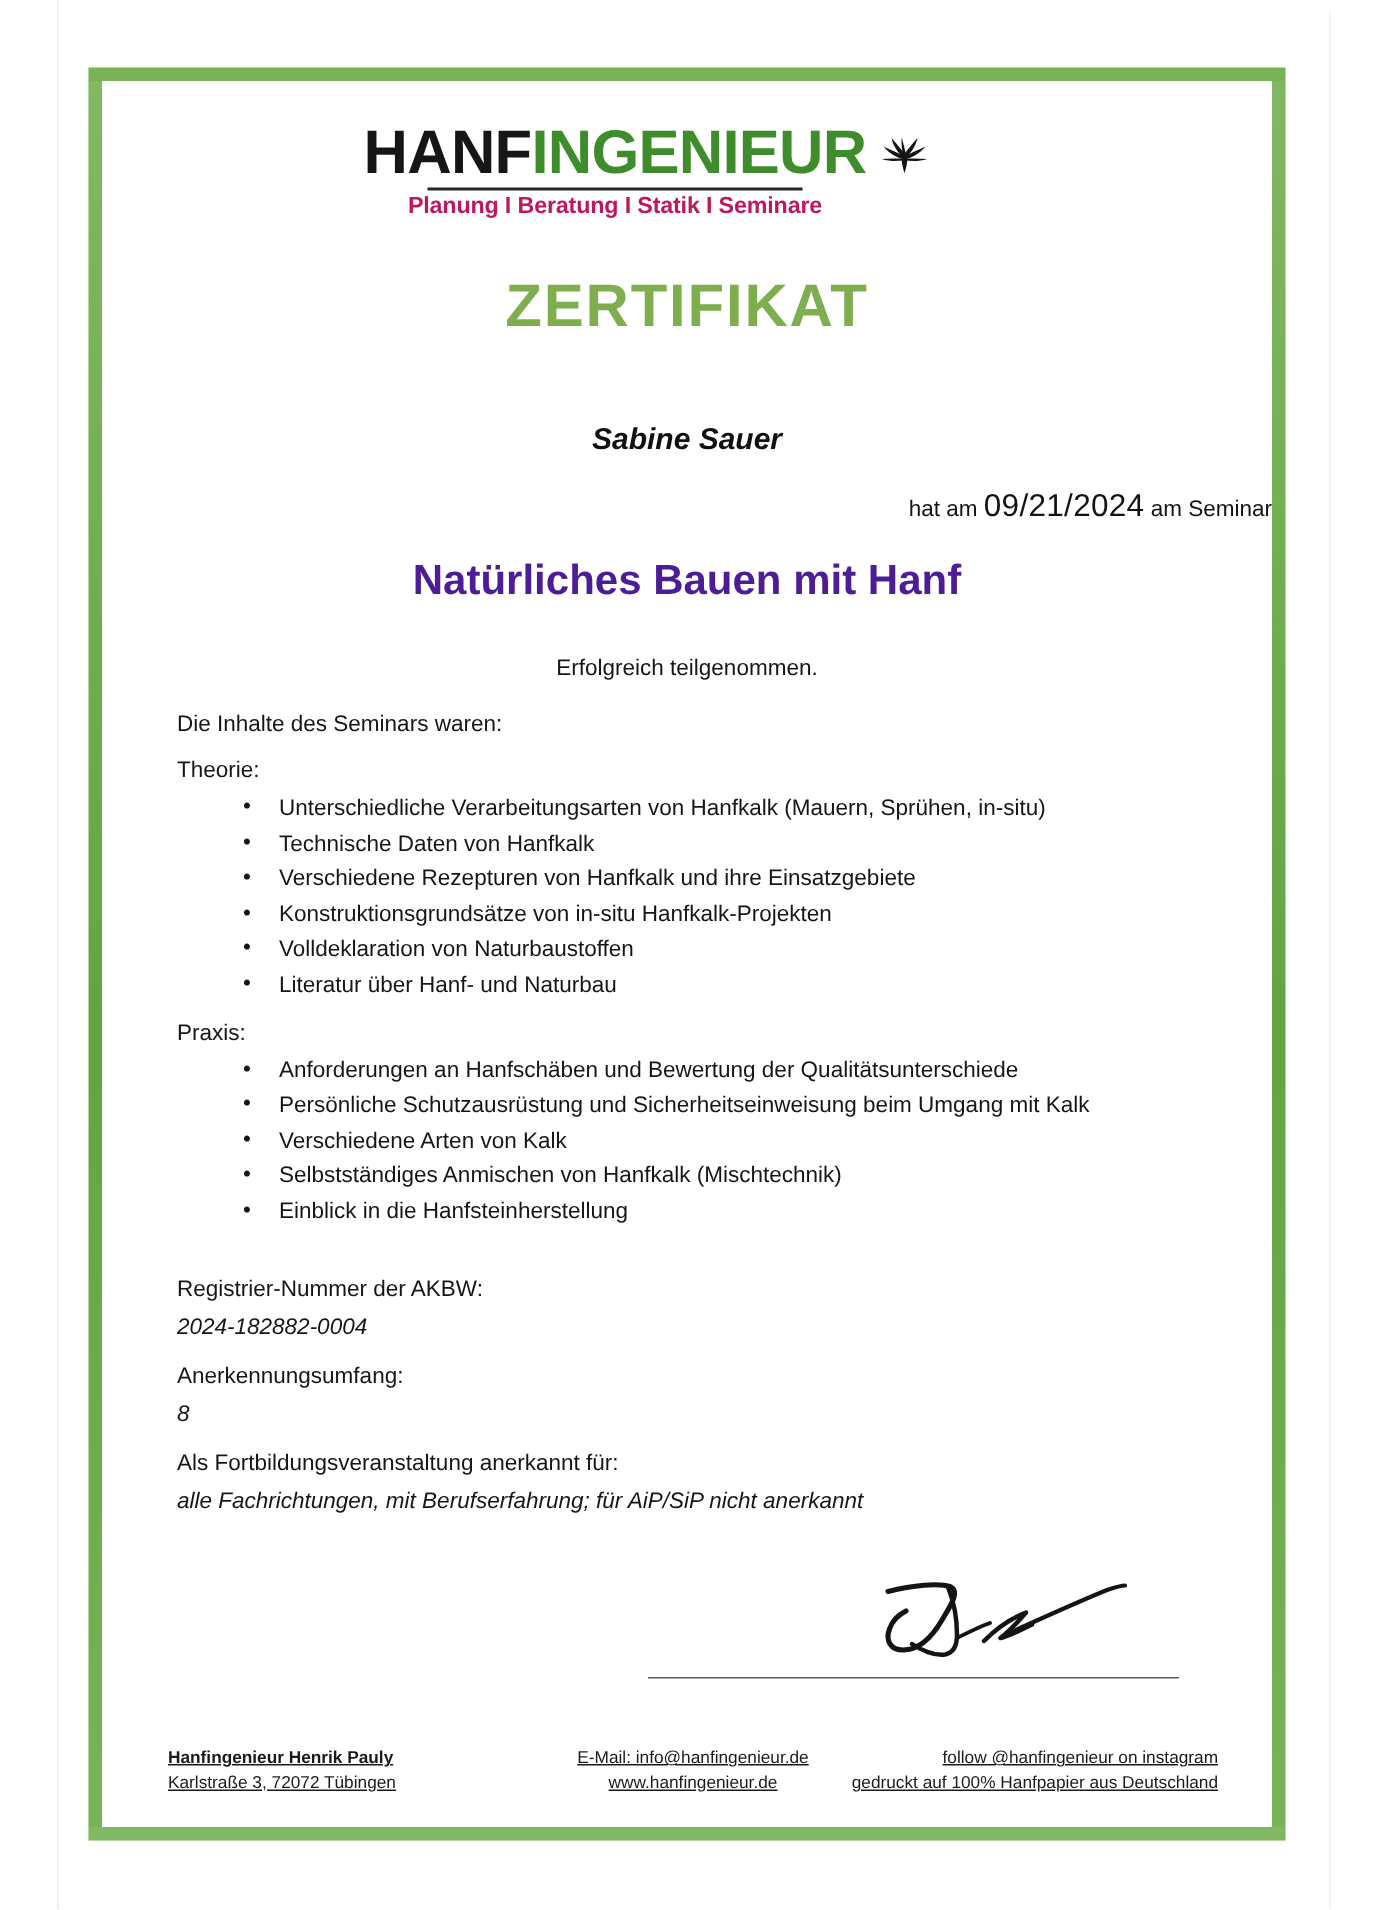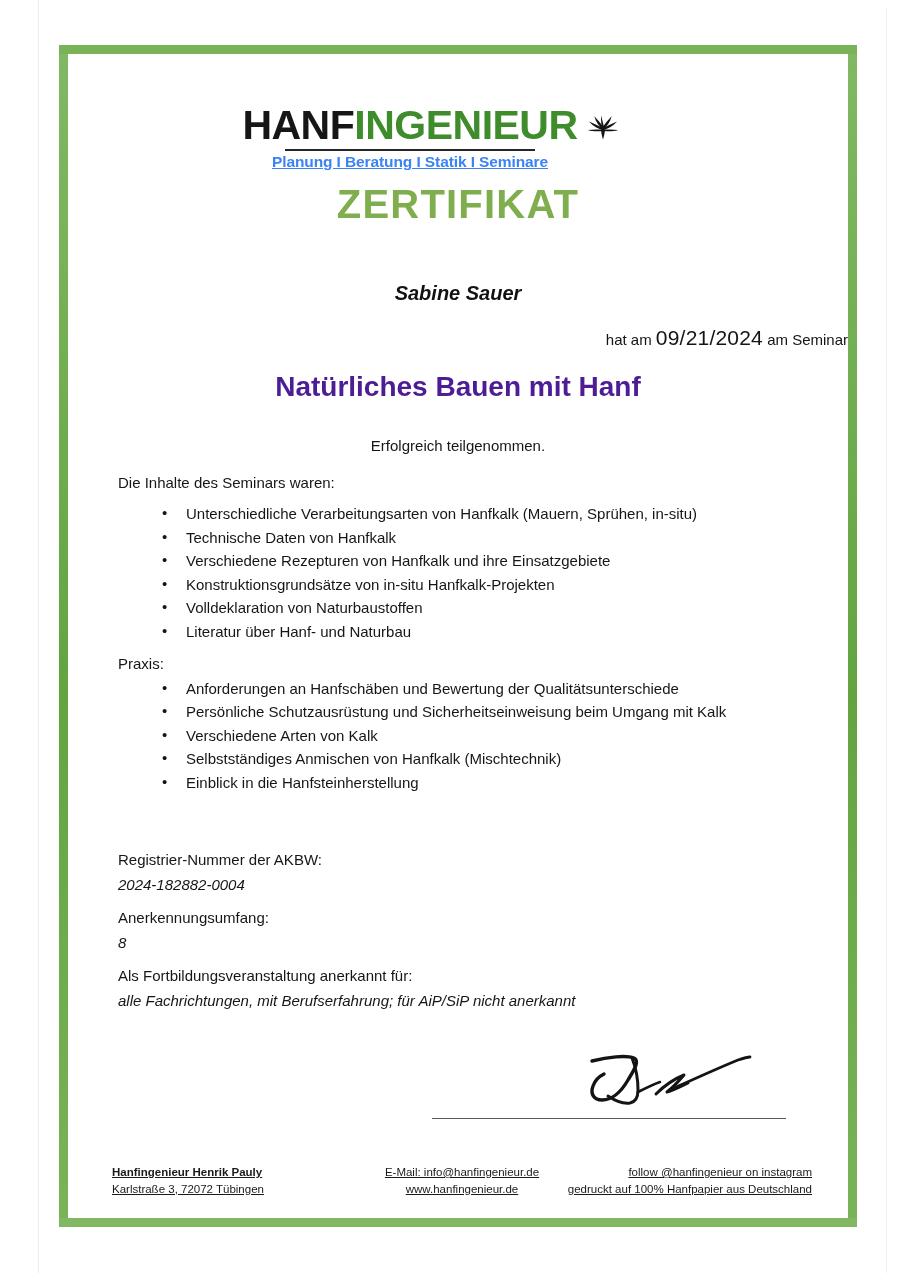--- a/index.html
+++ b/index.html
@@ -85,21 +85,20 @@
     height: 1164px;
   }
 
   
   .logo-block {
     position: absolute;
     left: 0;
     top: 27px;
     width: 684px;
     text-align: center;
-    margin-top: 24px;
   }
   .logo-wordmark {
     display: inline-block;
     position: relative;
     font-size: 41px;
     font-weight: bold;
     letter-spacing: -0.5px;
     line-height: 1;
     white-space: nowrap;
     font-family: "Liberation Sans", sans-serif;
@@ -115,25 +114,24 @@
   }
   .logo-rule {
     width: 250px;
     height: 2px;
     background: #262626;
     margin: 3px auto 0 auto;
   }
   .logo-tagline {
     font-size: 15.5px;
     font-weight: bold;
-    color: #3b82f6;
+    color: #be185d;
     letter-spacing: -0.1px;
     margin-top: 2px;
     white-space: nowrap;
-    text-decoration: underline;
   }
 
   
   .cert-title {
     position: absolute;
     left: 0;
     top: 128px;
     width: 780px;
     text-align: center;
     font-size: 40px;
@@ -313,20 +311,21 @@
       <span>am Seminar</span>
     </div>
 
     <div class="seminar-title">Natürliches Bauen mit Hanf</div>
 
     <div class="passed-line">Erfolgreich teilgenommen.</div>
 
     <div class="body-block">
       <div class="body-lead">Die Inhalte des Seminars waren:</div>
 
+      <div class="section-label">Theorie:</div>
       <ul class="bullets">
         <li>Unterschiedliche Verarbeitungsarten von Hanfkalk (Mauern, Sprühen, in-situ)</li>
         <li>Technische Daten von Hanfkalk</li>
         <li>Verschiedene Rezepturen von Hanfkalk und ihre Einsatzgebiete</li>
         <li>Konstruktionsgrundsätze von in-situ Hanfkalk-Projekten</li>
         <li>Volldeklaration von Naturbaustoffen</li>
         <li>Literatur über Hanf- und Naturbau</li>
       </ul>
 
       <div class="section-label praxis">Praxis:</div>

